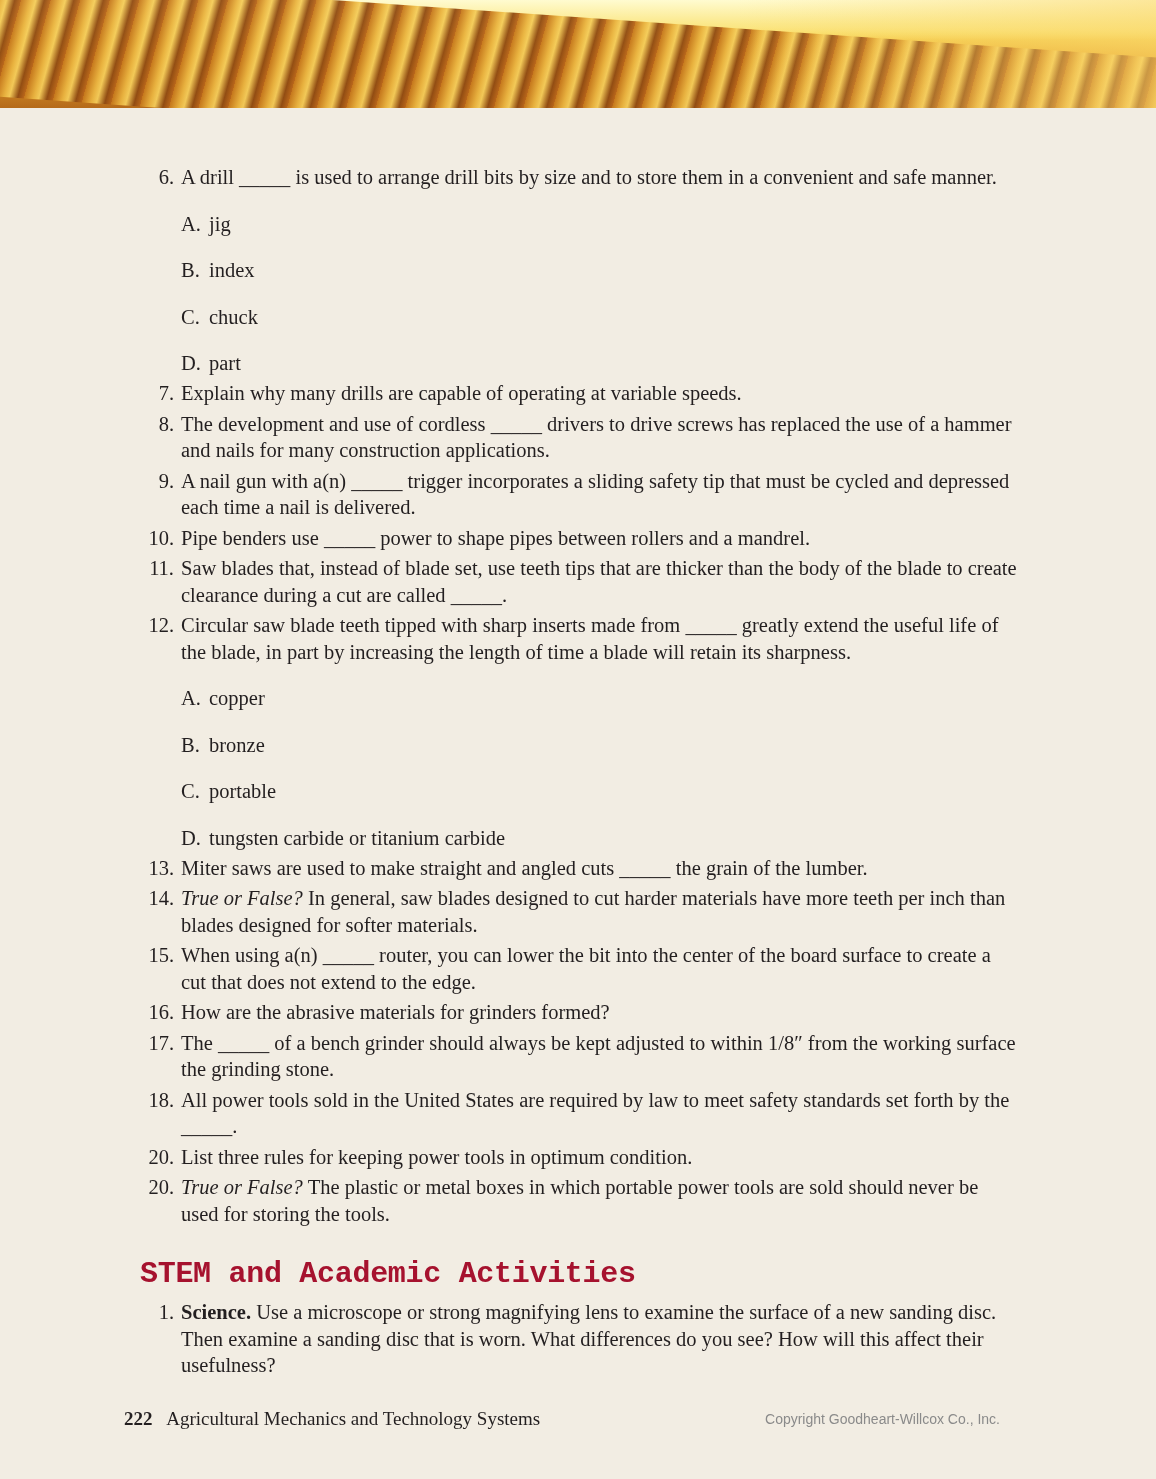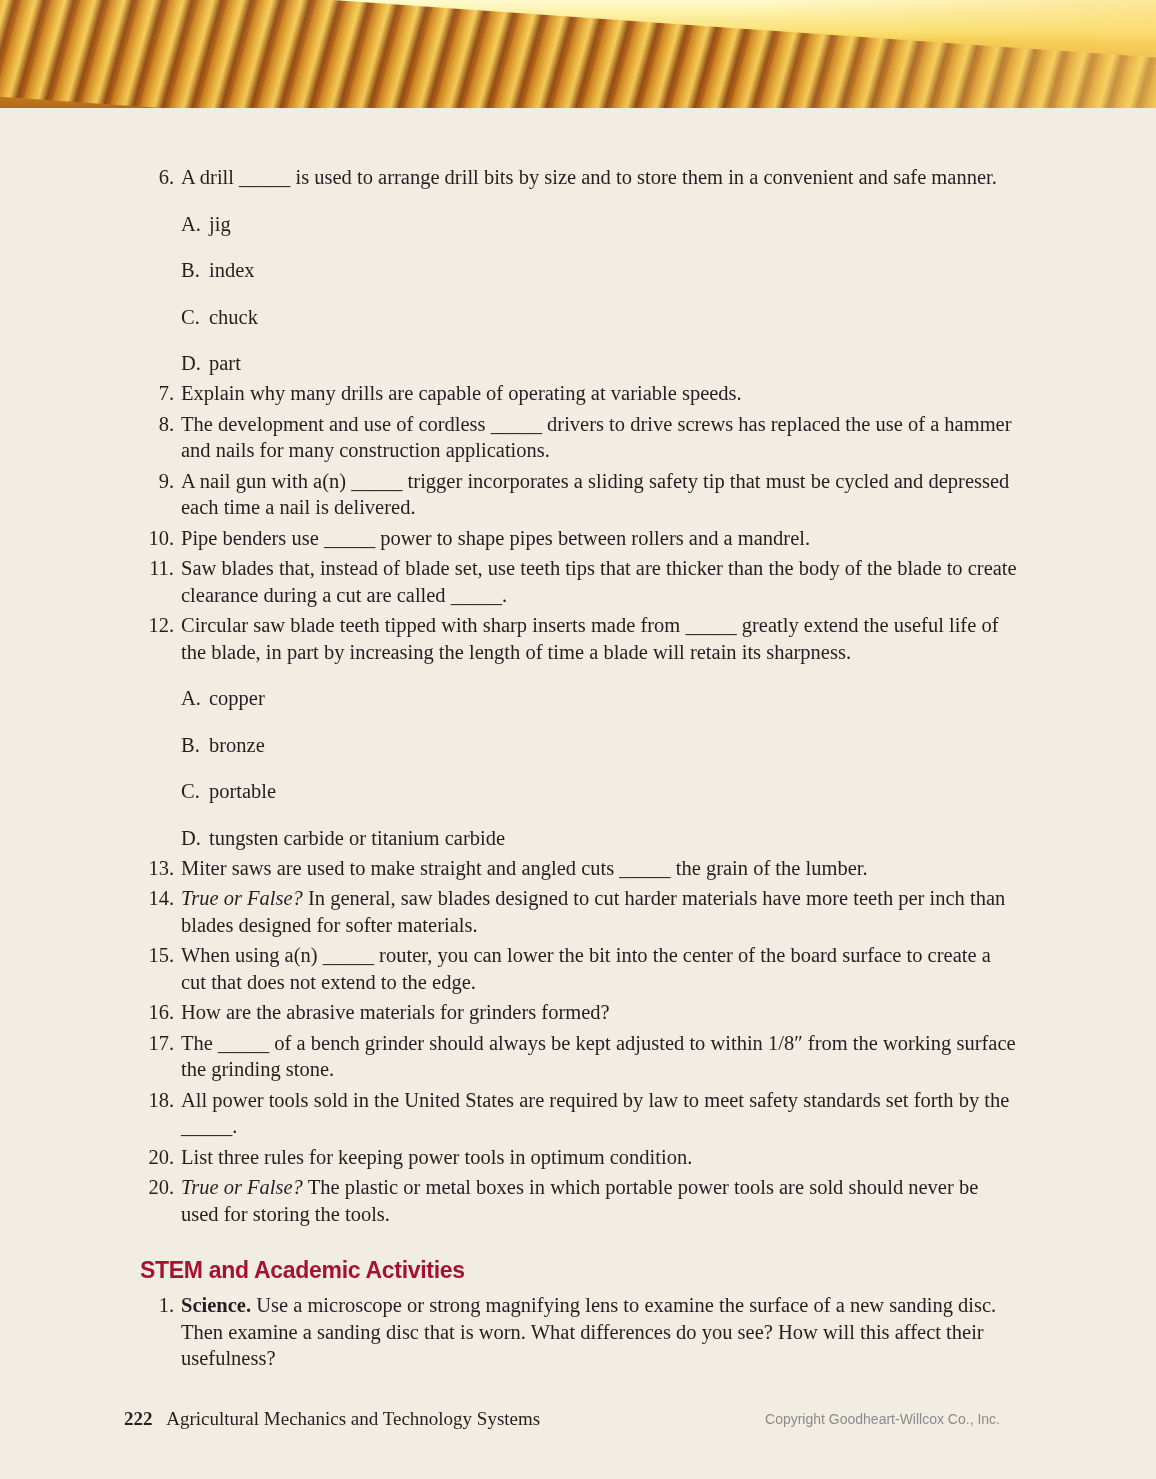--- a/index.html
+++ b/index.html
@@ -27,22 +27,22 @@
     position: absolute; right: 0; top: 0; width: 420px; height: 108px;
     background: linear-gradient(90deg, rgba(250,220,120,0) 0%, rgba(250,215,110,0.55) 100%);
   }
   .content { position: absolute; left: 140px; top: 164px; width: 880px; }
   .q { position: relative; padding-left: 41px; font-size: 20.5px; line-height: 26.5px; margin-bottom: 4px; }
   .q .num { position: absolute; left: 0; width: 34px; text-align: right; }
   .opt { padding-left: 41px; font-size: 20.5px; line-height: 26.5px; margin-bottom: 3.5px; margin-top: 20px; }
   .opt .letter { display: inline-block; width: 28px; }
   .em { font-style: italic; }
   .section-title {
-    font-family: Liberation Sans, sans-serif; font-weight: bold;
-    color: #a6122e; font-size: 23px; margin: 30px 0 8px 0; letter-spacing: -0.3px;
+    font-family: Liberation Mono, monospace; font-weight: bold;
+    color: #a6122e; font-size: 30px; margin: 30px 0 8px 0; letter-spacing: -0.3px;
   }
   .bold { font-weight: bold; }
   .footer { position: absolute; left: 124px; top: 1408px; width: 876px; font-size: 19px; }
   .footer .page { font-weight: bold; margin-right: 10px; }
   .footer .copy {
     position: absolute; right: 0; top: 3px; font-family: "Liberation Sans", sans-serif;
     font-size: 14px; color: #8a8a8a;
   }
 </style>
 </head>

